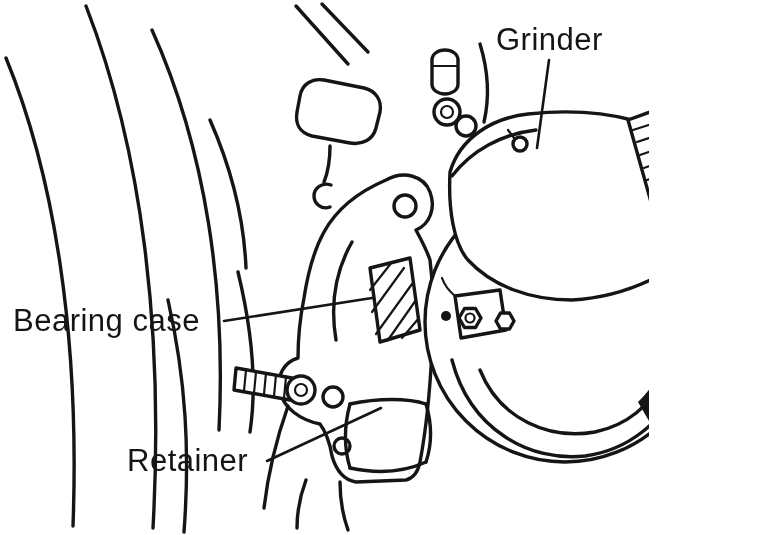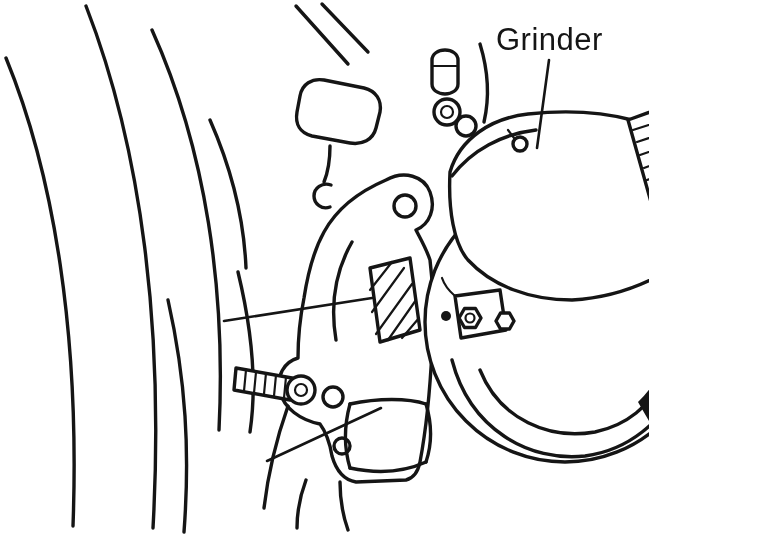--- a/index.html
+++ b/index.html
@@ -174,14 +174,16 @@
     </g>
 
     <g>
       <path class="leader" d="M 549,60 L 537,148"></path>
       <path class="leader" d="M 224,321 L 372,298"></path>
       <path class="leader" d="M 267,461 L 381,408"></path>
     </g>
   </svg>
 
   <div class="diagram-label label-grinder">Grinder</div>
+  <div class="diagram-label label-bearing-case">Bearing case</div>
+  <div class="diagram-label label-retainer">Retainer</div>
 
 </div>
 
 </body></html>

